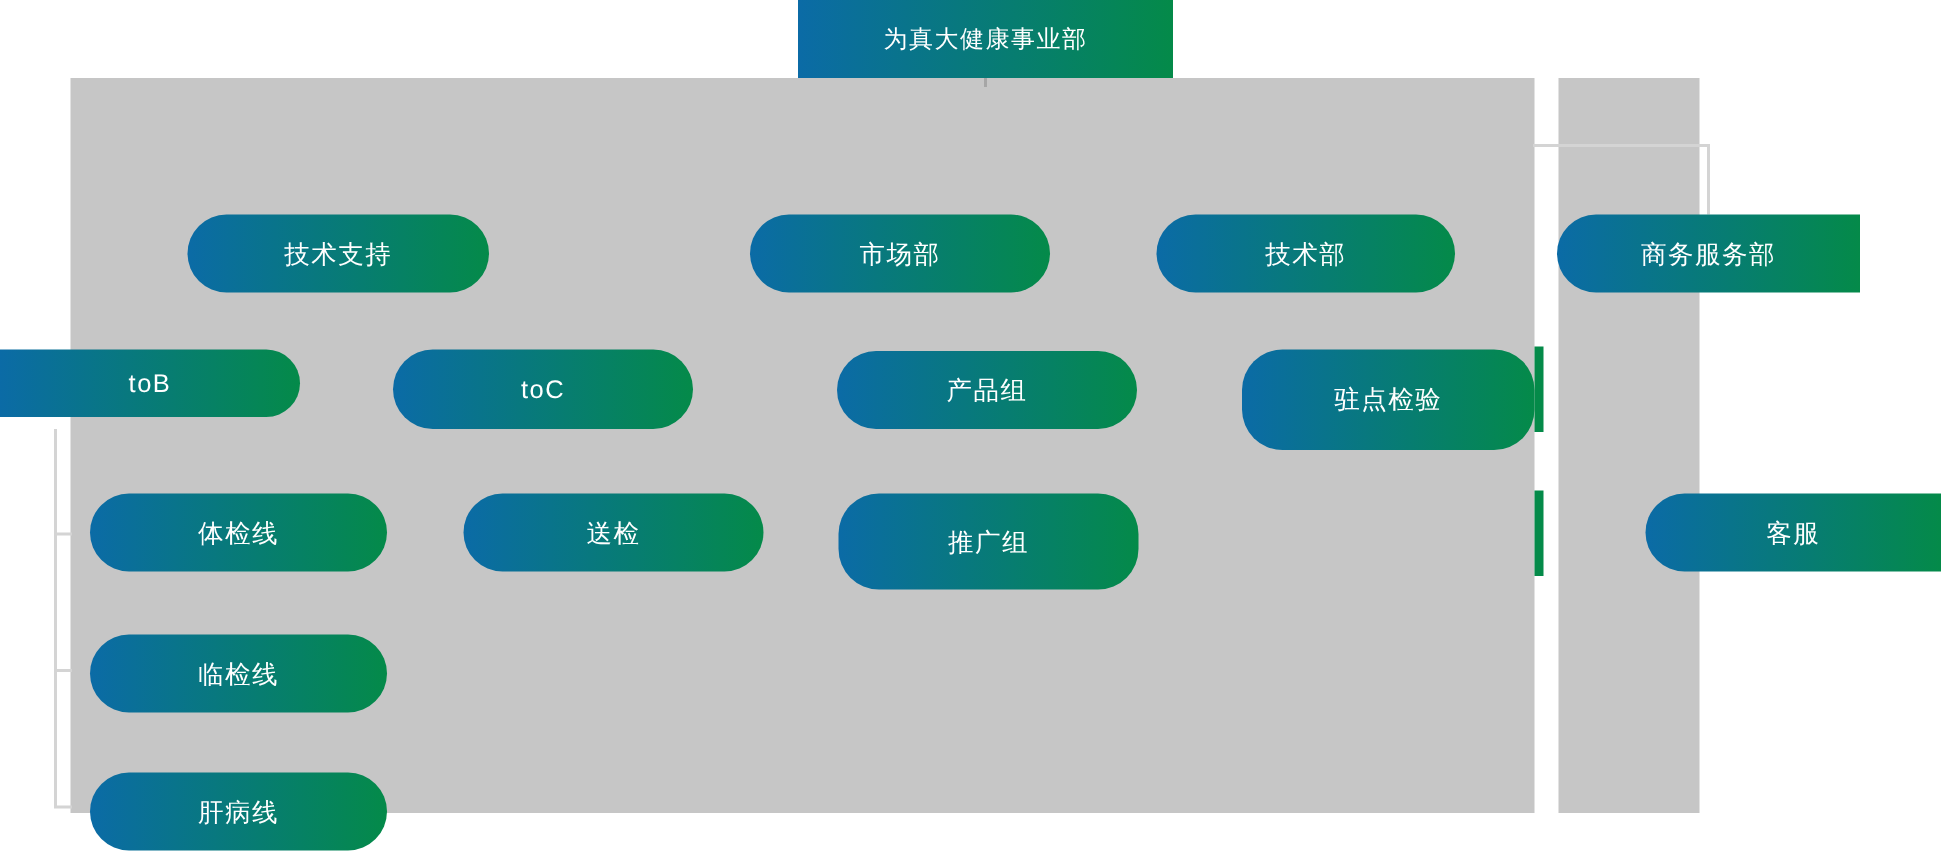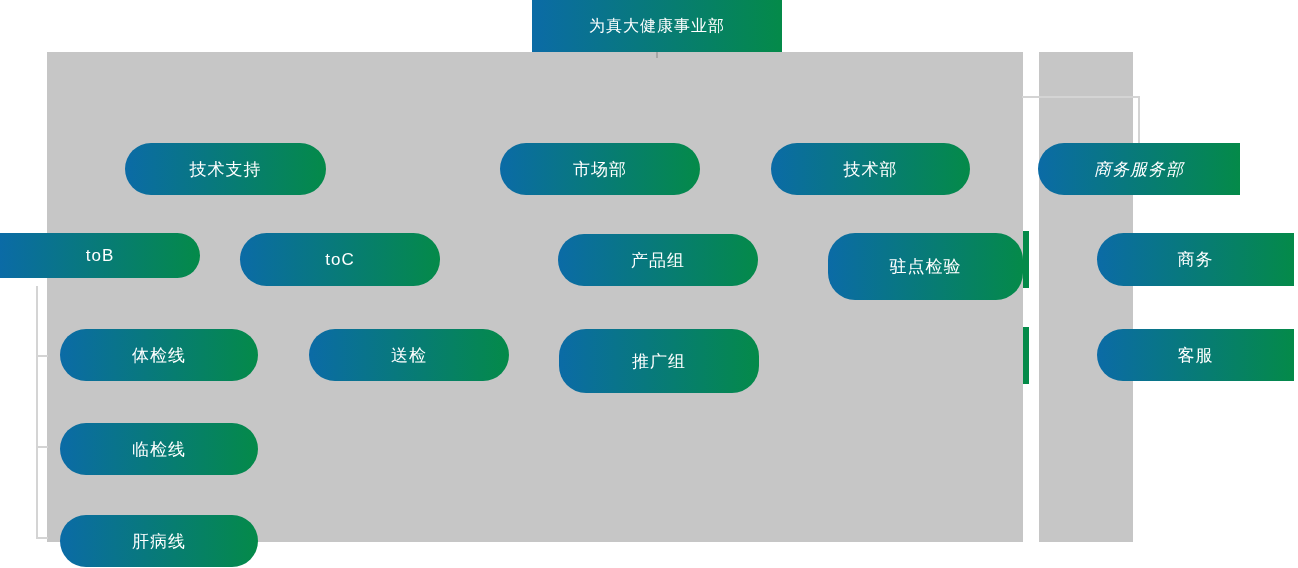--- a/index.html
+++ b/index.html
@@ -47,37 +47,34 @@
     </div>
     <div class="node pill" style="left: 125px; top: 143px; width: 201px; height: 52px;">
       <span class="label">技术支持</span>
     </div>
     <div class="node pill" style="left: 500px; top: 143px; width: 200px; height: 52px;">
       <span class="label">市场部</span>
     </div>
     <div class="node pill" style="left: 771px; top: 143px; width: 199px; height: 52px;">
       <span class="label">技术部</span>
     </div>
-    <div class="node flat-right" style="left: 1038px; top: 143px; width: 202px; height: 52px; font-style: italic;">
+    <div class="node flat-right" style="left: 1038px; top: 143px; width: 202px; height: 52px;">
       <span class="label">商务服务部</span>
     </div>
     <div class="node flat-left" style="left: 0px; top: 233px; width: 200px; height: 45px;">
       <span class="label">toB</span>
     </div>
-    <div class="node pill" style="left: 240px; top: 233px; width: 200px; height: 53px;">
+    <div class="node pill" style="left: 262px; top: 233px; width: 200px; height: 53px;">
       <span class="label">toC</span>
     </div>
     <div class="node pill" style="left: 558px; top: 234px; width: 200px; height: 52px;">
       <span class="label">产品组</span>
     </div>
     <div class="node pill" style="left: 828px; top: 233px; width: 195px; height: 67px;">
       <span class="label">驻点检验</span>
-    </div>
-    <div class="node flat-right" style="left: 1097px; top: 233px; width: 197px; height: 53px;">
-      <span class="label">商务</span>
     </div>
     <div class="node pill" style="left: 60px; top: 329px; width: 198px; height: 52px;">
       <span class="label">体检线</span>
     </div>
     <div class="node pill" style="left: 309px; top: 329px; width: 200px; height: 52px;">
       <span class="label">送检</span>
     </div>
     <div class="node pill" style="left: 559px; top: 329px; width: 200px; height: 64px;">
       <span class="label">推广组</span>
     </div>

